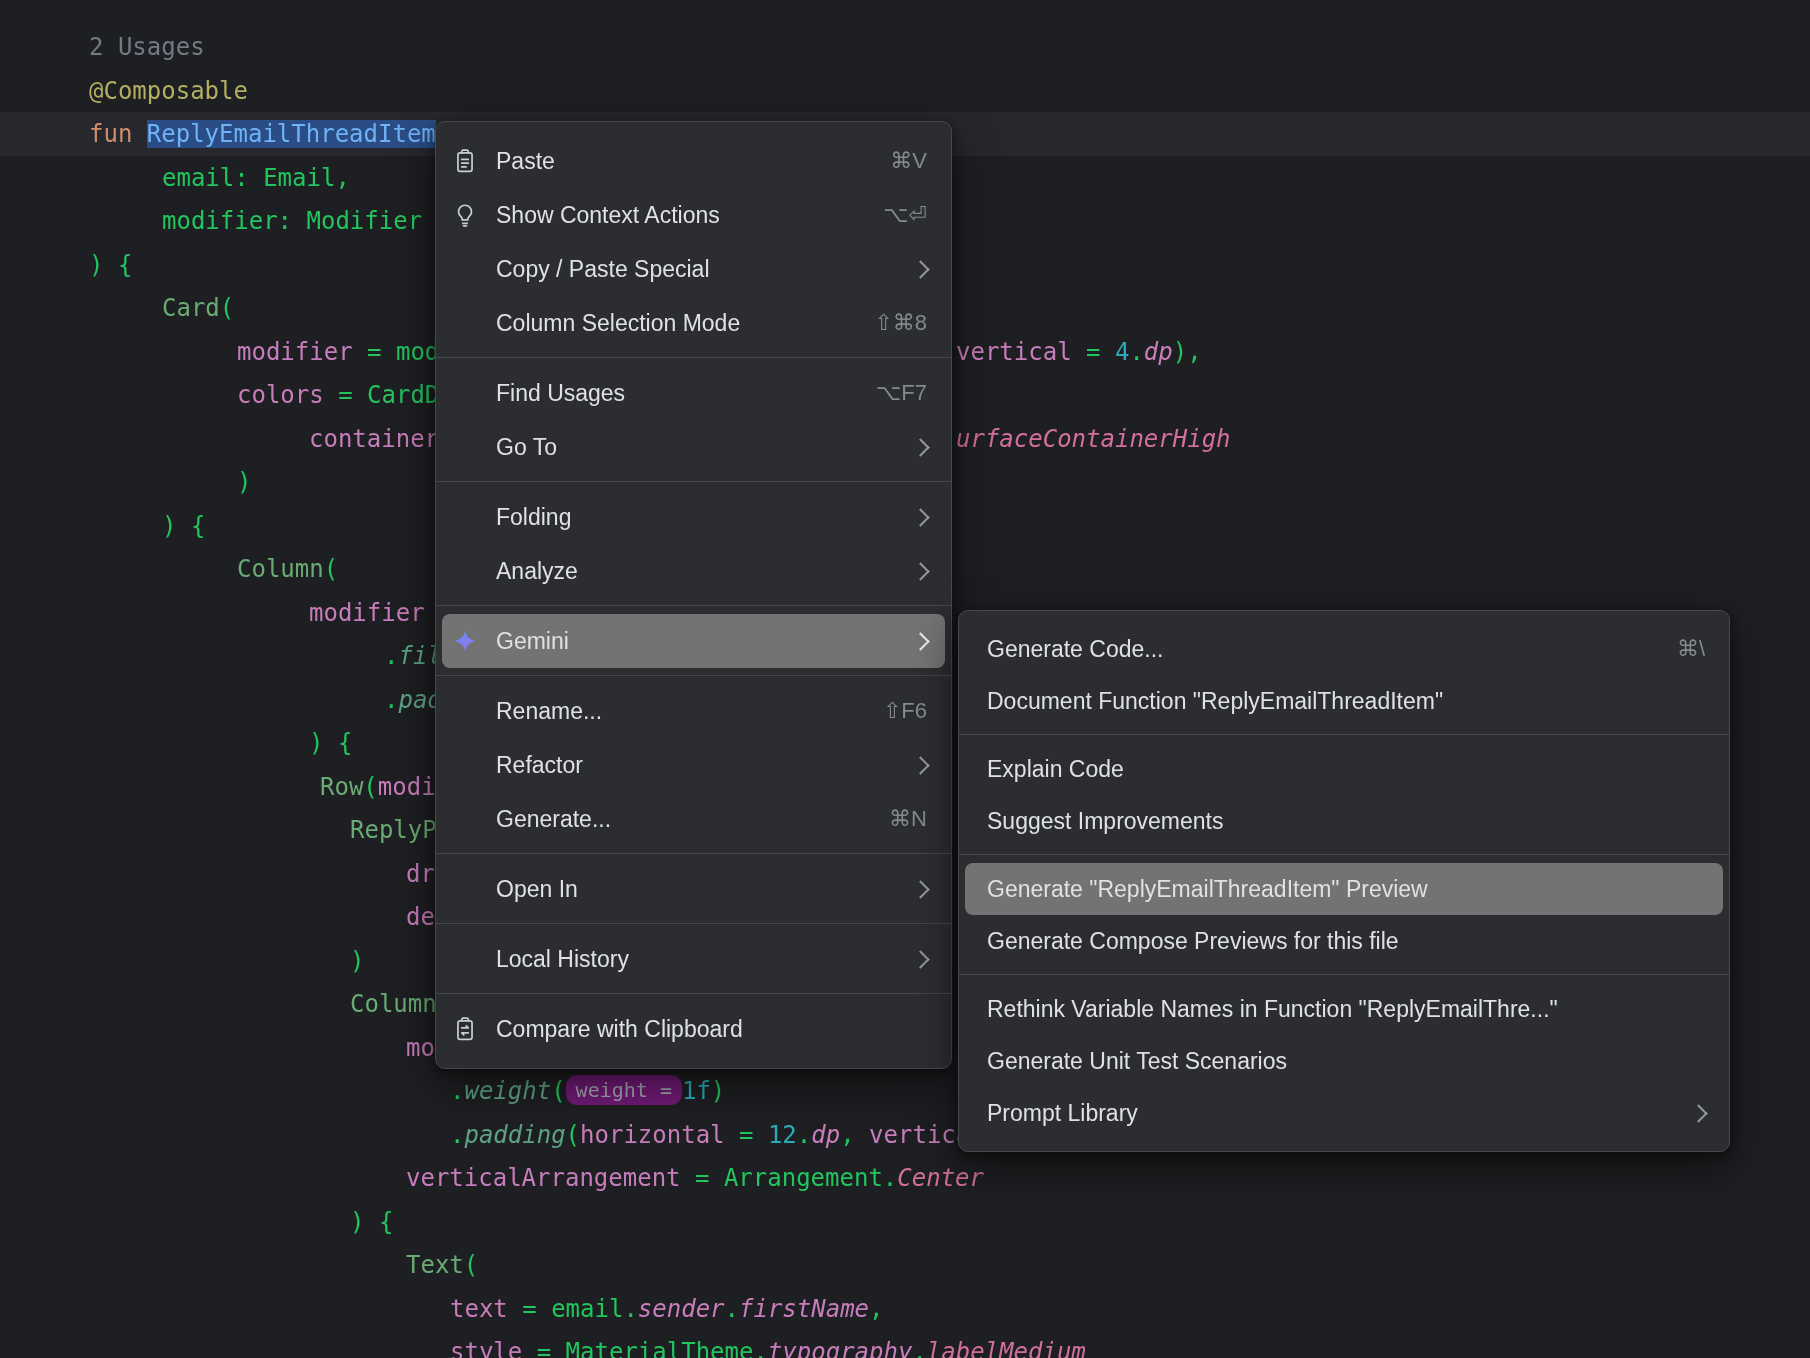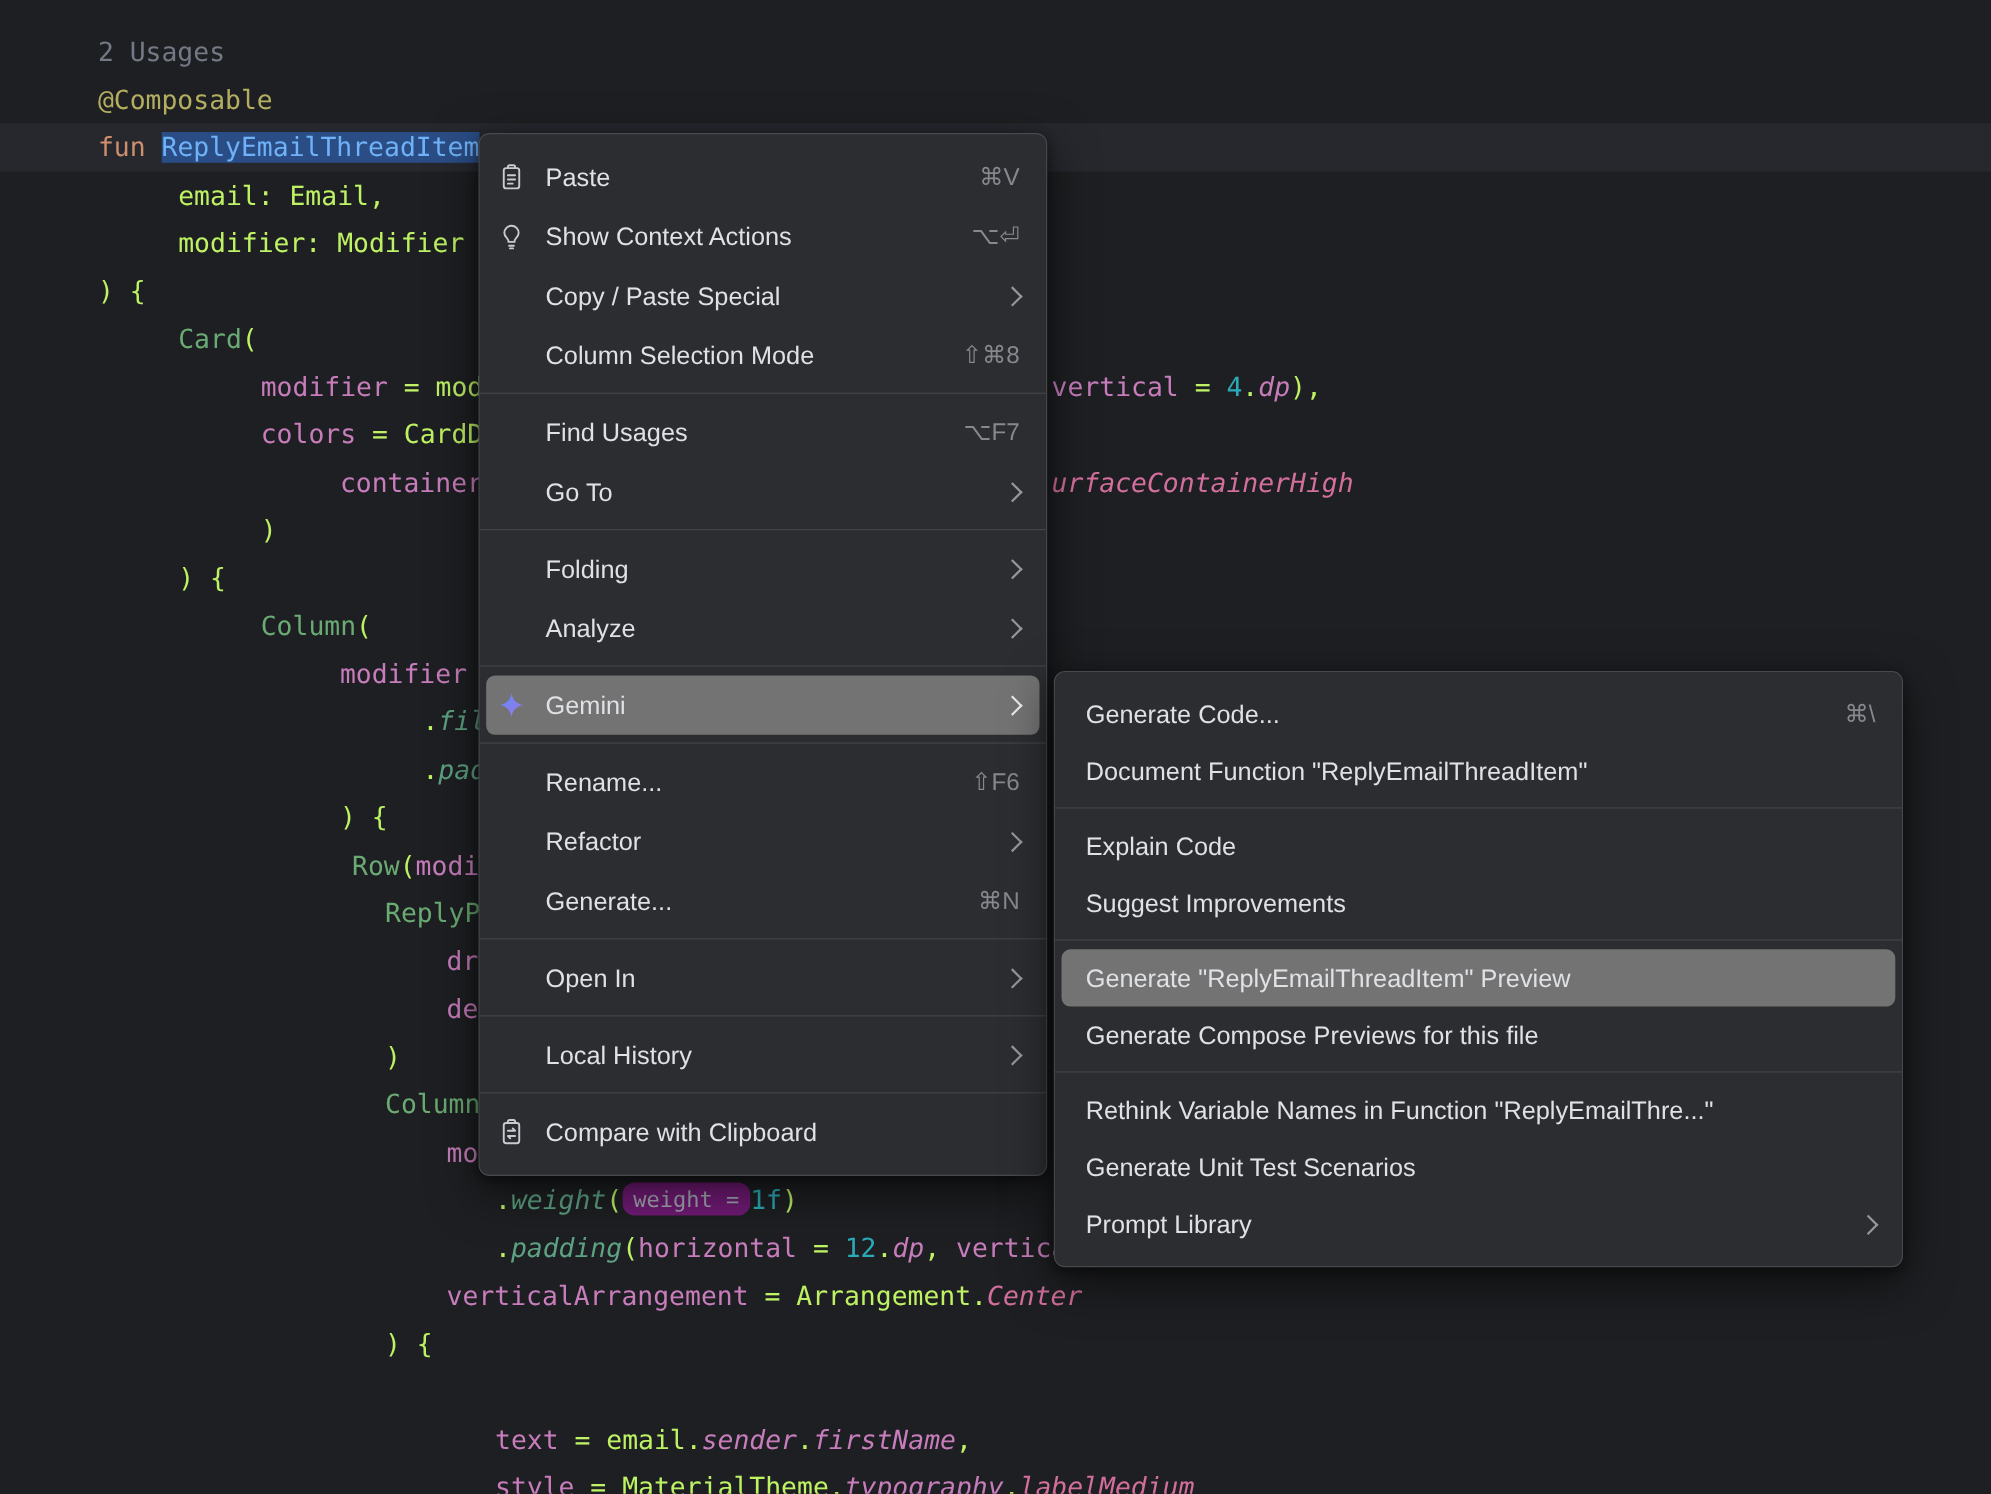--- a/index.html
+++ b/index.html
@@ -10,21 +10,21 @@
   }
   
   #code-area{
     position:absolute;inset:0;
     font-family:"DejaVu Sans Mono",monospace;
     font-size:24px;
   }
   .band{position:absolute;left:0;right:0;height:44px;background:#26282e;}
   .code-line{position:absolute;left:0;right:15px;height:44px;line-height:44px;}
   .seg{position:absolute;top:0;white-space:pre;}
-  .c-pl{color:#bef264}
+  .c-pl{color:#22c55e}
   .c-kw{color:#cf8e6d}
   .c-fn{color:#6fb2f7}
   .c-ann{color:#b3ae60}
   .c-cm{color:#737a85}
   .c-gr{color:#6aab73}
   .c-na{color:#c77dbb}
   .c-pi{color:#c77dbb;font-style:italic}
   .c-pk{color:#d26f9d;font-style:italic}
   .c-ex{color:#5da283;font-style:italic}
   .c-nu{color:#2aacb8}
@@ -144,20 +144,23 @@
     </div>
     <div class="code-line" style="top: 1112.5px;">
       <span class="seg" style="left: 450px;"><span class="c-pl">.</span><span class="c-ex">padding</span><span class="c-pl">(</span><span class="c-na">horizontal</span><span class="c-pl"> = </span><span class="c-nu">12</span><span class="c-pl">.</span><span class="c-pi">dp</span><span class="c-pl">, </span><span class="c-na">vertical</span><span class="c-pl"> = </span><span class="c-nu">4</span><span class="c-pl">.</span><span class="c-pi">dp</span><span class="c-pl">),</span></span>
     </div>
     <div class="code-line" style="top: 1156px;">
       <span class="seg" style="left: 406px;"><span class="c-na">verticalArrangement</span><span class="c-pl"> = Arrangement.</span><span class="c-pk">Center</span></span>
     </div>
     <div class="code-line" style="top: 1199.5px;">
       <span class="seg" style="left: 350px;"><span class="c-pl">) {</span></span>
     </div>
+    <div class="code-line" style="top: 1243px;">
+      <span class="seg" style="left: 406px;"><span class="c-gr">Text</span><span class="c-pl">(</span></span>
+    </div>
     <div class="code-line" style="top: 1286.5px;">
       <span class="seg" style="left: 450px;"><span class="c-na">text</span><span class="c-pl"> = email.</span><span class="c-pi">sender</span><span class="c-pl">.</span><span class="c-pi">firstName</span><span class="c-pl">,</span></span>
     </div>
     <div class="code-line" style="top: 1330px;">
       <span class="seg" style="left: 450px;"><span class="c-na">style</span><span class="c-pl"> = MaterialTheme.</span><span class="c-pi">typography</span><span class="c-pl">.</span><span class="c-pk">labelMedium</span></span>
     </div>
   </div>
 
 <div id="ctx-menu" class="menu" style="left: 435px; top: 121px; width: 517px;">
     <div class="menu-item">

